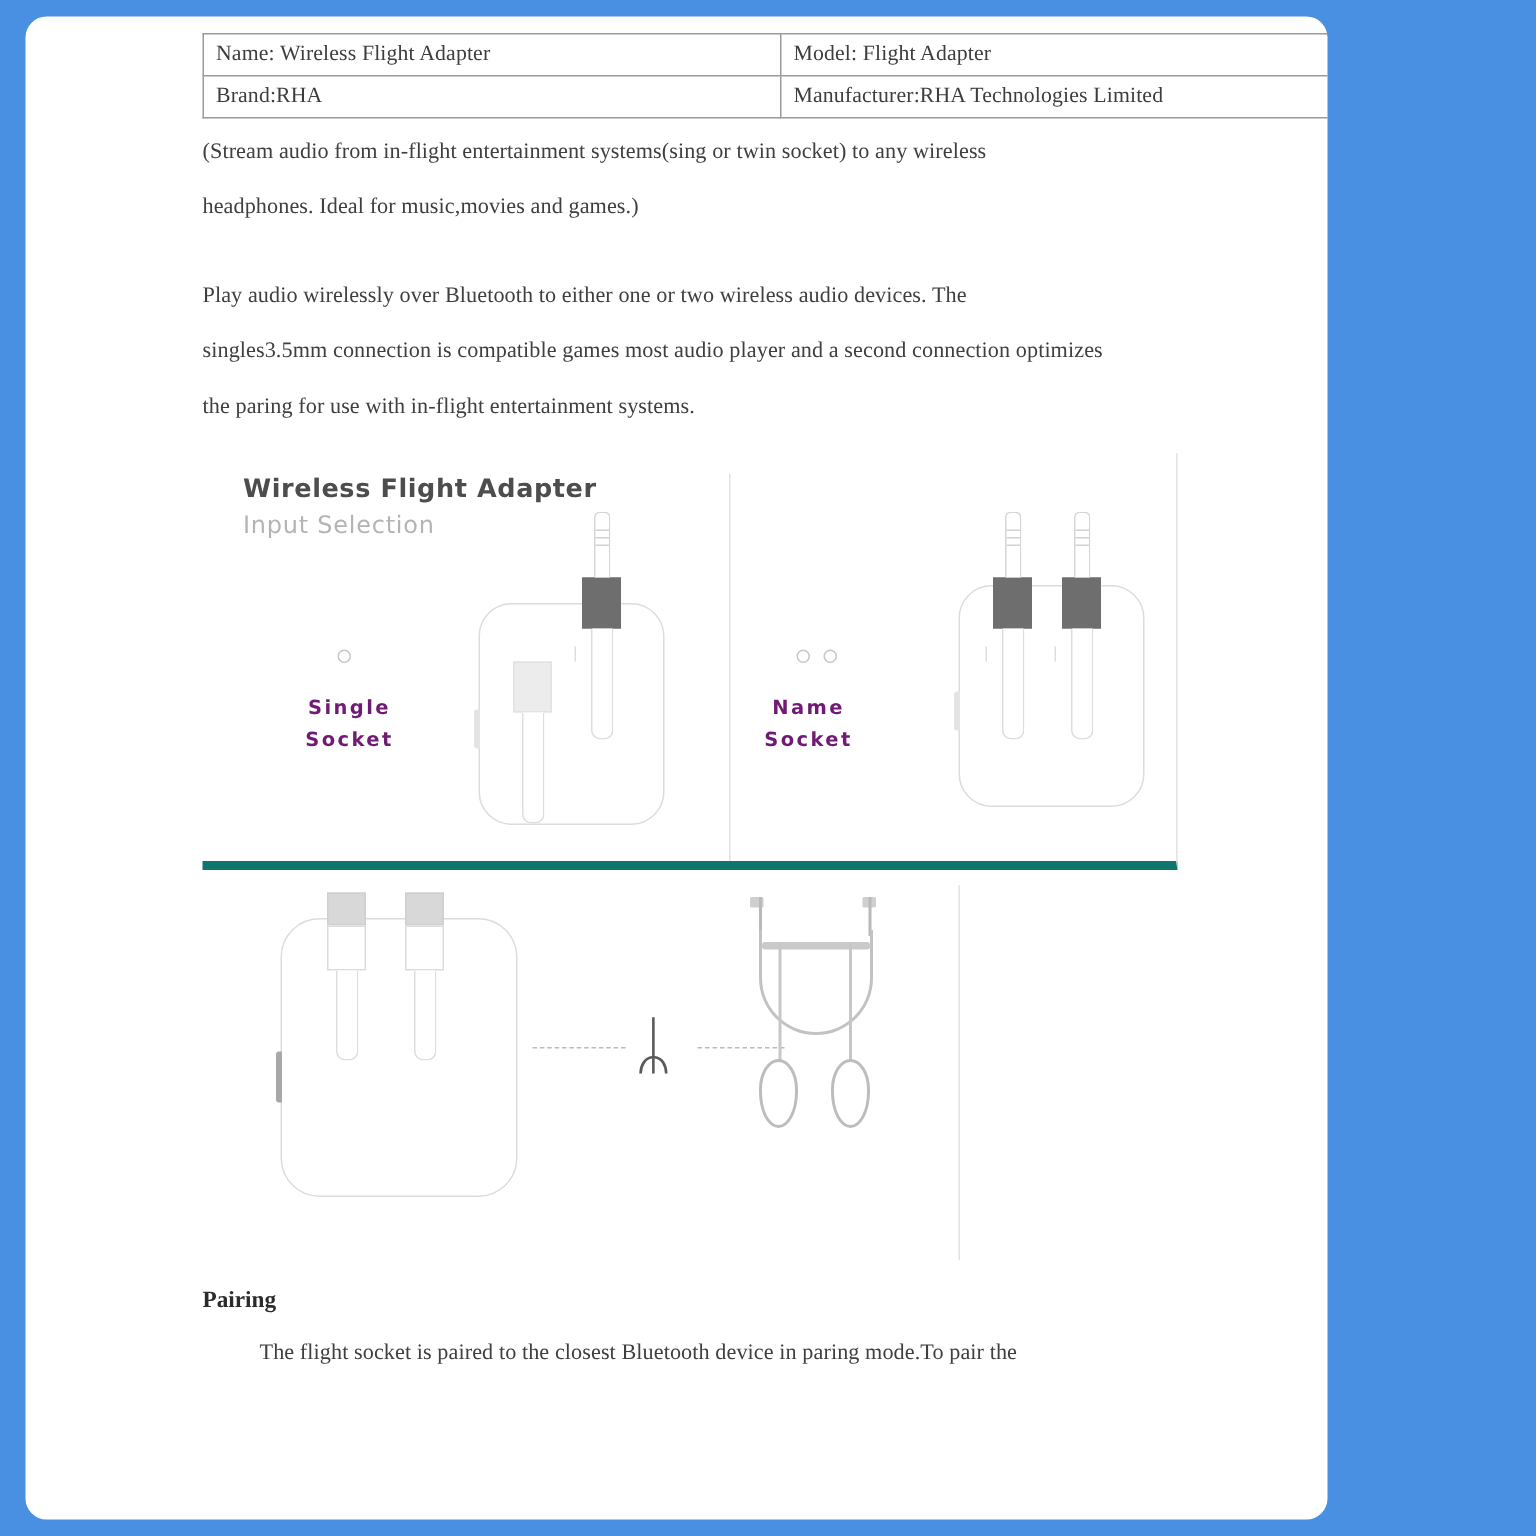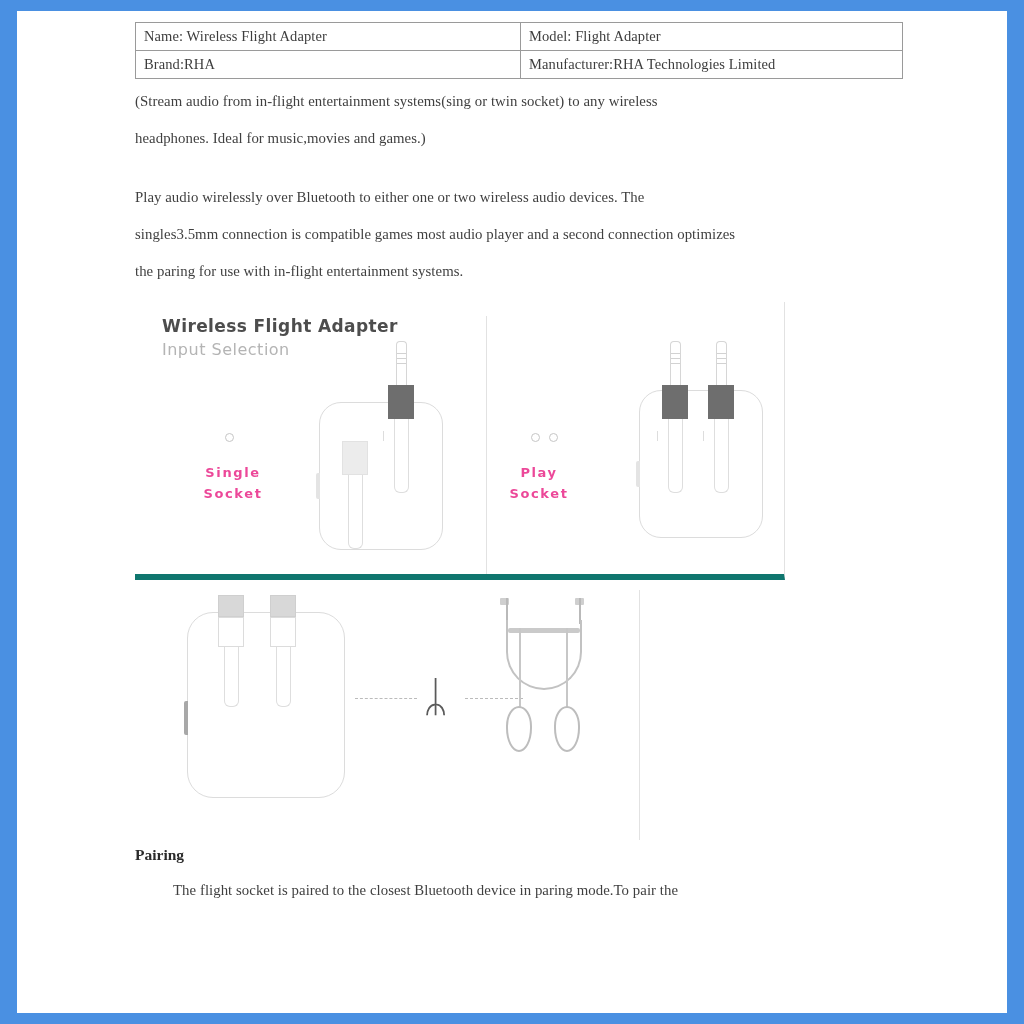--- a/index.html
+++ b/index.html
@@ -6,23 +6,24 @@
   html, body { margin: 0; padding: 0; }
   body {
     width: 1024px; height: 1024px;
     background: #4a90e2;
     font-family: "Liberation Serif", serif;
     overflow: hidden;
   }
   .page {
     position: absolute;
     left: 17px; top: 11px;
-    width: 990px; height: 1002px;
+    width: 868px; height: 1002px;
     background: #ffffff;
     overflow: hidden;
+    border-radius: 14px;
   }
   .doc {
     position: absolute;
     left: 118px; top: 3px;
     width: 768px;
   }
 
   
   .spec-table {
     width: 768px;
@@ -48,21 +49,21 @@
     line-height: 29px;
     margin: 8px 0 0 0;
     text-align: justify;
     letter-spacing: .05px;
   }
   .para.gap { margin-top: 30px; }
   .heading {
     font-size: 15.5px;
     font-weight: bold;
     color: #2b2b2b;
-    margin: 2px 0 0 0;
+    margin: 14px 0 0 0;
     line-height: 26px;
   }
   .indent { text-indent: 38px; }
 
   
   .fig1 {
     position: relative;
     width: 650px;
     height: 278px;
     margin-top: 16px;
@@ -82,21 +83,21 @@
   }
   .fig-sub {
     position: absolute; left: 27px; top: 38px;
     font-family: "DejaVu Sans", sans-serif;
     font-size: 16px; color: #b4b4b4; letter-spacing: .5px;
   }
   .sock-label {
     position: absolute;
     font-family: "DejaVu Sans", sans-serif;
     font-size: 13px; font-weight: bold;
-    color: #ec4899; letter-spacing: 1.6px;
+    color: #701a75; letter-spacing: 1.6px;
     line-height: 21px; text-align: center;
     width: 108px;
   }
   .dots { position: absolute; display: flex; gap: 9px; }
   .dot {
     width: 9px; height: 9px; border-radius: 50%;
     border: 1.2px solid #c6c6c6; background: #fff;
   }
 
   
@@ -255,21 +256,21 @@
           <div class="barrel"></div>
           <div class="notch"></div>
         </div>
       </div>
 
       <div class="dots" style="left:396px; top:131px;">
         <span class="dot"></span>
         <span class="dot"></span>
       </div>
       <div class="sock-label" style="left:350px; top:160px;">
-        <div>Play</div>
+        <div>Name</div>
         <div>Socket</div>
       </div>
 
       <div class="adapter" style="left:504px; top:88px; width:124px; height:148px;">
         <div class="sidebtn"></div>
         <div class="plug" style="left:22px; top:-50px;">
           <div class="tip">
             <i class="a"></i>
               <i class="b"></i>
               <i class="c"></i>

